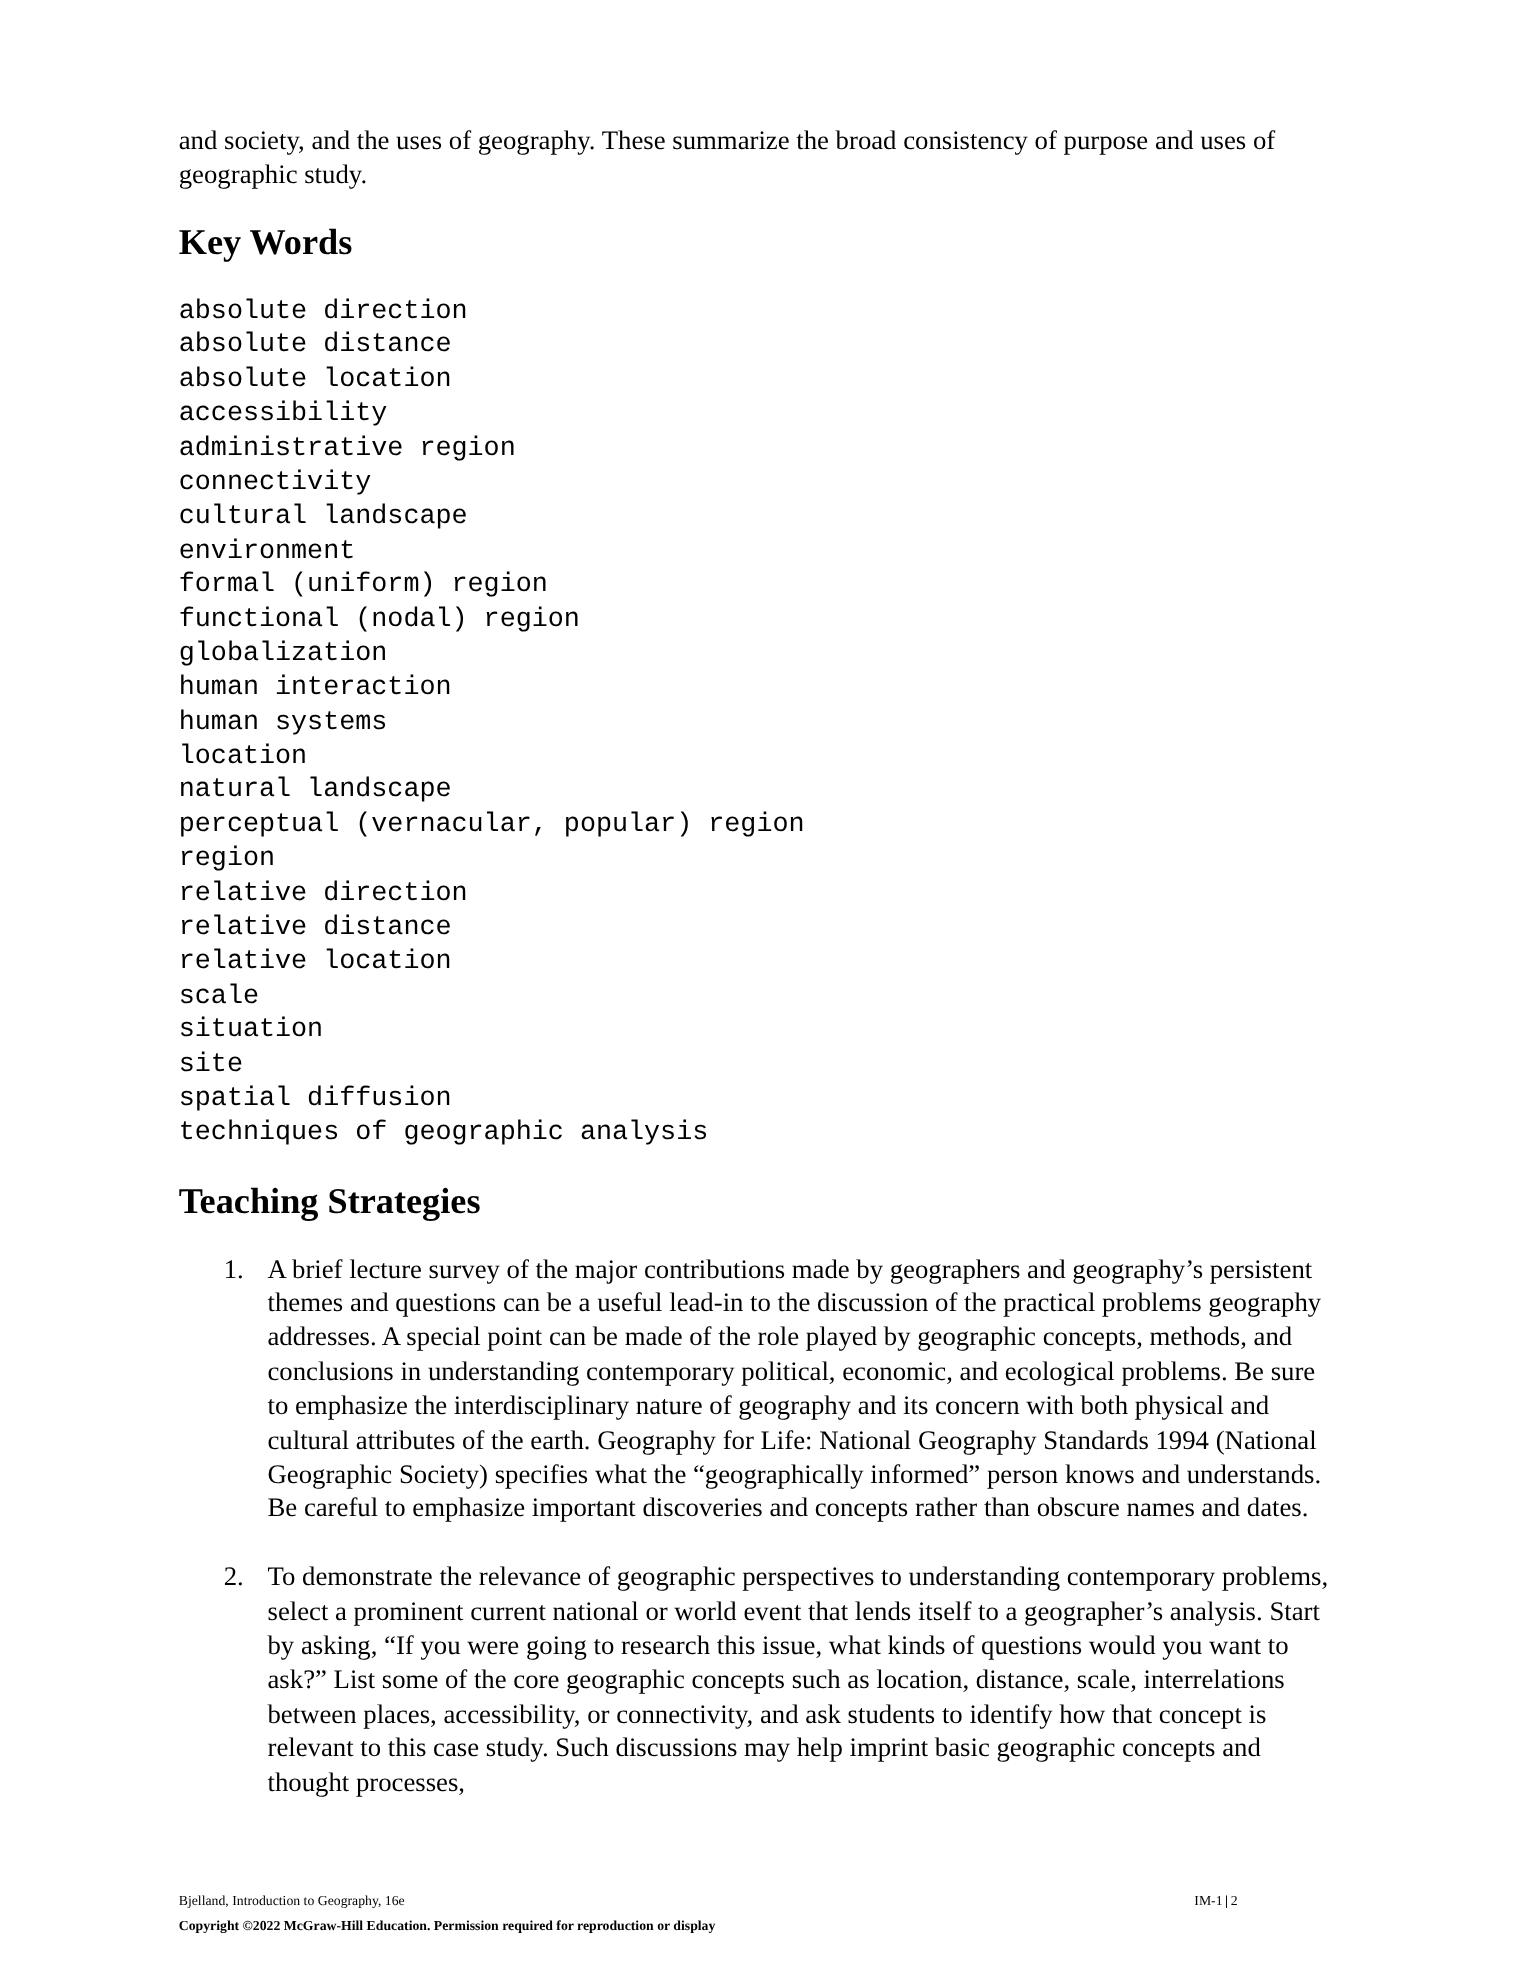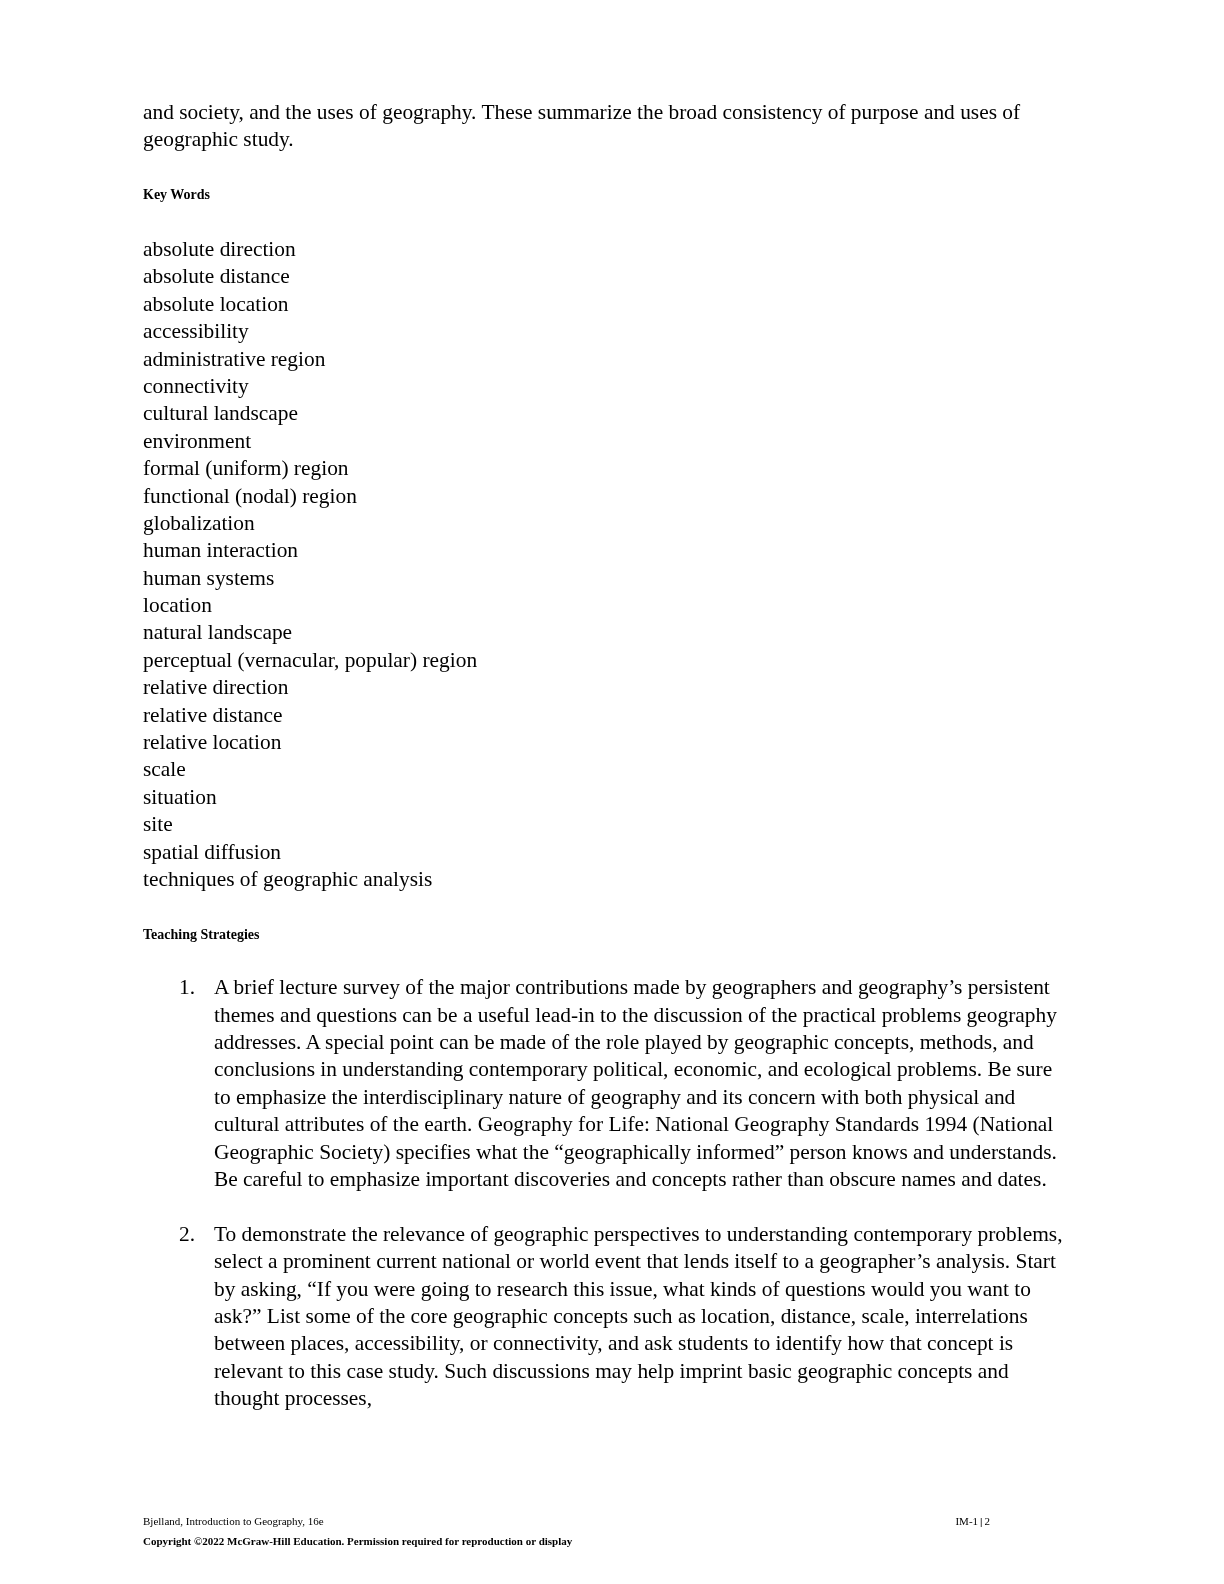--- a/index.html
+++ b/index.html
@@ -29,36 +29,37 @@
       width: 920px;
       font-size: 21.4px;
       line-height: 27.4px;
     }
     .para {
       margin: 0;
     }
     .heading {
       font-weight: bold;
       margin: 0;
-      font-size: 14px;
+      font-size: 29px;
     }
     .heading-keywords {
       margin-top: 27.4px;
       margin-bottom: 27.4px;
     }
     .keyword-list {
       list-style: none;
       margin: 0;
       padding: 0;
     }
     .keyword-list li {
       margin: 0;
       padding: 0;
       height: 27.4px;
       white-space: nowrap;
+      font-family: Liberation Mono, monospace;
     }
     .heading-strategies {
       margin-top: 27.4px;
       margin-bottom: 26px;
       font-family: Liberation Serif, serif;
     }
     .strategy-list {
       list-style: none;
       margin: 0;
       padding: 0;
@@ -122,20 +123,21 @@
       <li>cultural landscape</li>
       <li>environment</li>
       <li>formal (uniform) region</li>
       <li>functional (nodal) region</li>
       <li>globalization</li>
       <li>human interaction</li>
       <li>human systems</li>
       <li>location</li>
       <li>natural landscape</li>
       <li>perceptual (vernacular, popular) region</li>
+      <li>region</li>
       <li>relative direction</li>
       <li>relative distance</li>
       <li>relative location</li>
       <li>scale</li>
       <li>situation</li>
       <li>site</li>
       <li>spatial diffusion</li>
       <li>techniques of geographic analysis</li>
     </ul>
 

